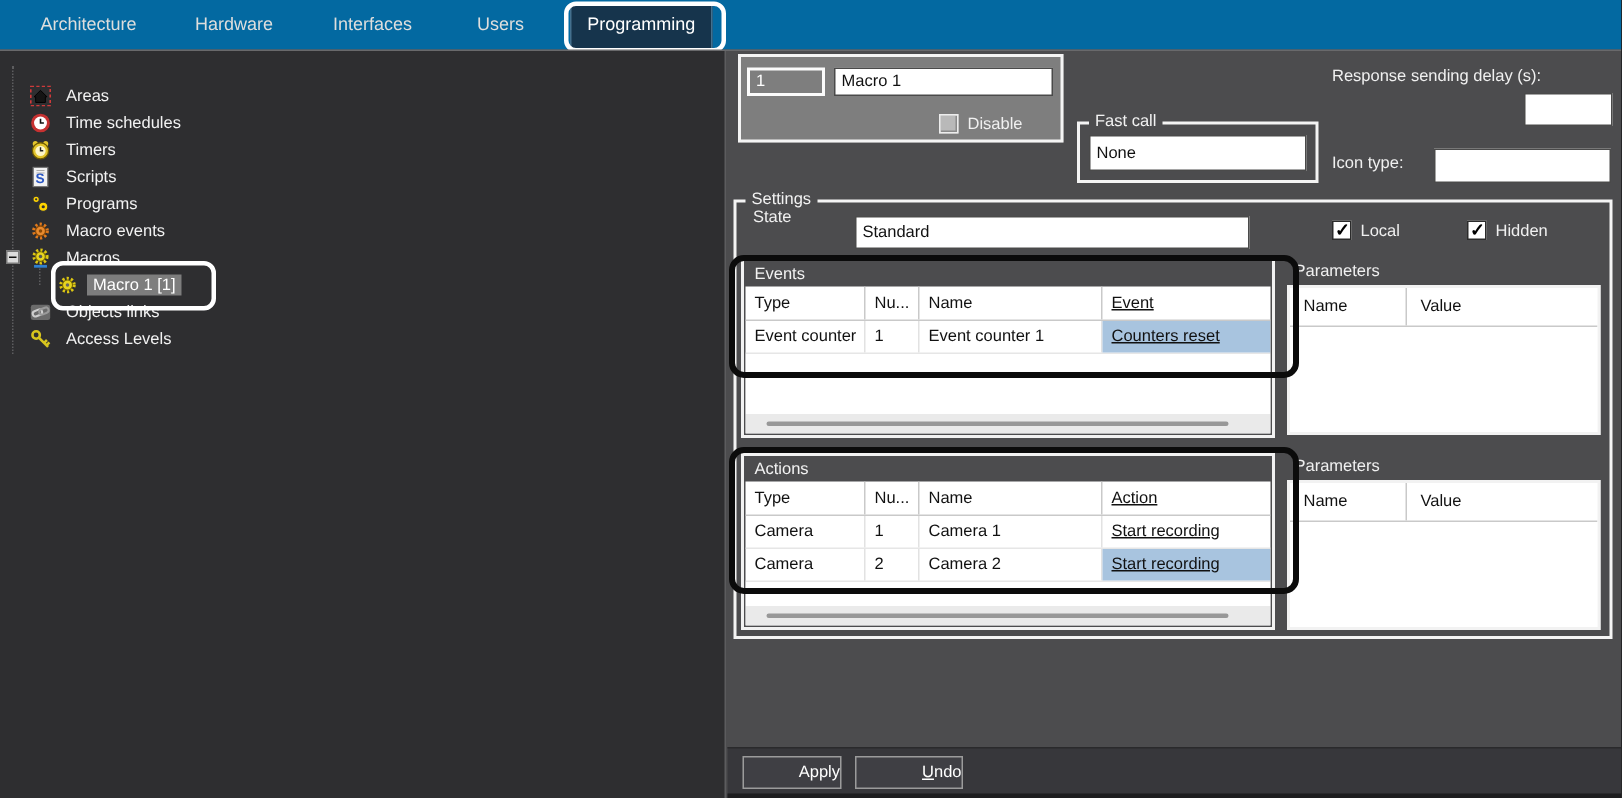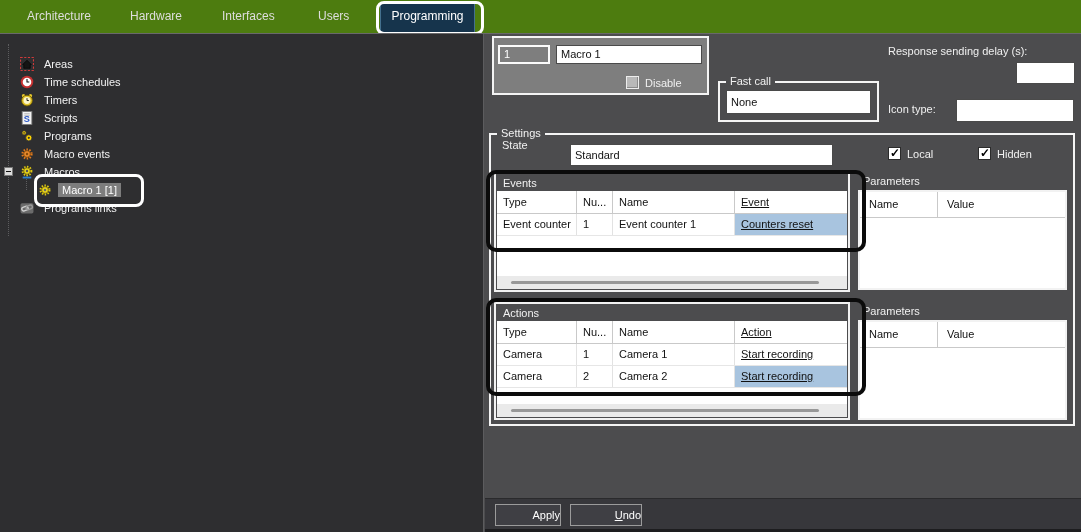--- a/index.html
+++ b/index.html
@@ -1,20 +1,20 @@
 <!DOCTYPE html>
 <html><head>
 <meta charset="utf-8">
 <style>
   html,body{margin:0;padding:0;background:#000;}
   .screen{position:relative;width:1081px;height:532px;overflow:hidden;
     font-family:"Liberation Sans",sans-serif;color:#f0f0f0;background:#4c4c4e;}
 
   
-  .topbar{position:absolute;left:0;top:0;width:1081px;height:33px;background:#4d7c0f;}
+  .topbar{position:absolute;left:0;top:0;width:1081px;height:33px;background:#0369a1;}
   .topline{position:absolute;left:0;top:33px;width:1081px;height:1px;background:#69696b;}
   .menu-item{position:absolute;top:0;height:33px;line-height:33px;font-size:12px;color:#dededd;cursor:default;}
   .progtab{position:absolute;left:380px;top:3px;width:95px;height:30px;background:#16344c;
     border:1px solid #44708e;box-sizing:border-box;color:#fff;font-size:12px;text-align:center;line-height:25px;}
   .ann-white{position:absolute;border:3px solid #ffffff;border-radius:8px;background:transparent;pointer-events:none;}
 
   
   .sidebar{position:absolute;left:0;top:34px;width:484px;height:498px;background:#2e2e30;border-right:1px solid #5c5c5e;box-sizing:border-box;}
   .vdots{position:absolute;width:1px;border-left:1px dotted #5d5d5f;}
   .trow{position:absolute;left:0;height:18px;width:300px;display:flex;align-items:center;}
@@ -160,23 +160,30 @@
         </svg>
       <span class="tlabel sel">Macro 1 [1]</span>
     </div>
 
     <div class="trow" style="top:165px">
       <svg class="ticon" viewBox="0 0 13 13">
           <rect x="0.5" y="2" width="12" height="9.5" rx="1.5" fill="#6b6b6b"></rect>
           <rect x="1.6" y="5.4" width="6" height="3.4" rx="1.7" fill="none" stroke="#cfcfcf" stroke-width="1.3" transform="rotate(-22 4.6 7.1)"></rect>
           <rect x="5.6" y="4.2" width="6" height="3.4" rx="1.7" fill="none" stroke="#9a9a9a" stroke-width="1.3" transform="rotate(-22 8.6 5.9)"></rect>
         </svg>
-      <span class="tlabel">Programs links</span>
-    </div>
-
+      <span class="tlabel">Objects links</span>
+    </div>
+
+    <div class="trow" style="top:183px">
+      <svg class="ticon" viewBox="0 0 13 13">
+          <circle cx="3.8" cy="4" r="2.3" fill="none" stroke="#d8c51e" stroke-width="1.6"></circle>
+          <path d="M5.6 5.8 L11.2 11.4 M8.7 8.9 L10.5 7.1 M10.2 10.4 L12 8.6" stroke="#d8c51e" stroke-width="1.6" fill="none"></path>
+        </svg>
+      <span class="tlabel">Access Levels</span>
+    </div>
 
     <div class="ann-white" style="left:34px;top:140px;width:104px;height:27px;"></div>
   </div>
 
   <div class="main"></div>
 
   <div class="groupbox" style="left:492px;top:36px;width:217px;height:59px;background:#7e7e7e;">
     <div class="field" style="left:4px;top:7px;width:52px;height:19px;background:#7e7e7e;border:2px solid #fbfbfb;color:#fff;line-height:15px;">1</div>
     <div class="field" style="left:62px;top:7px;width:146px;height:19px;line-height:17px;">Macro 1</div>
     <div class="checkbox gray" style="left:132px;top:38px;"></div>

